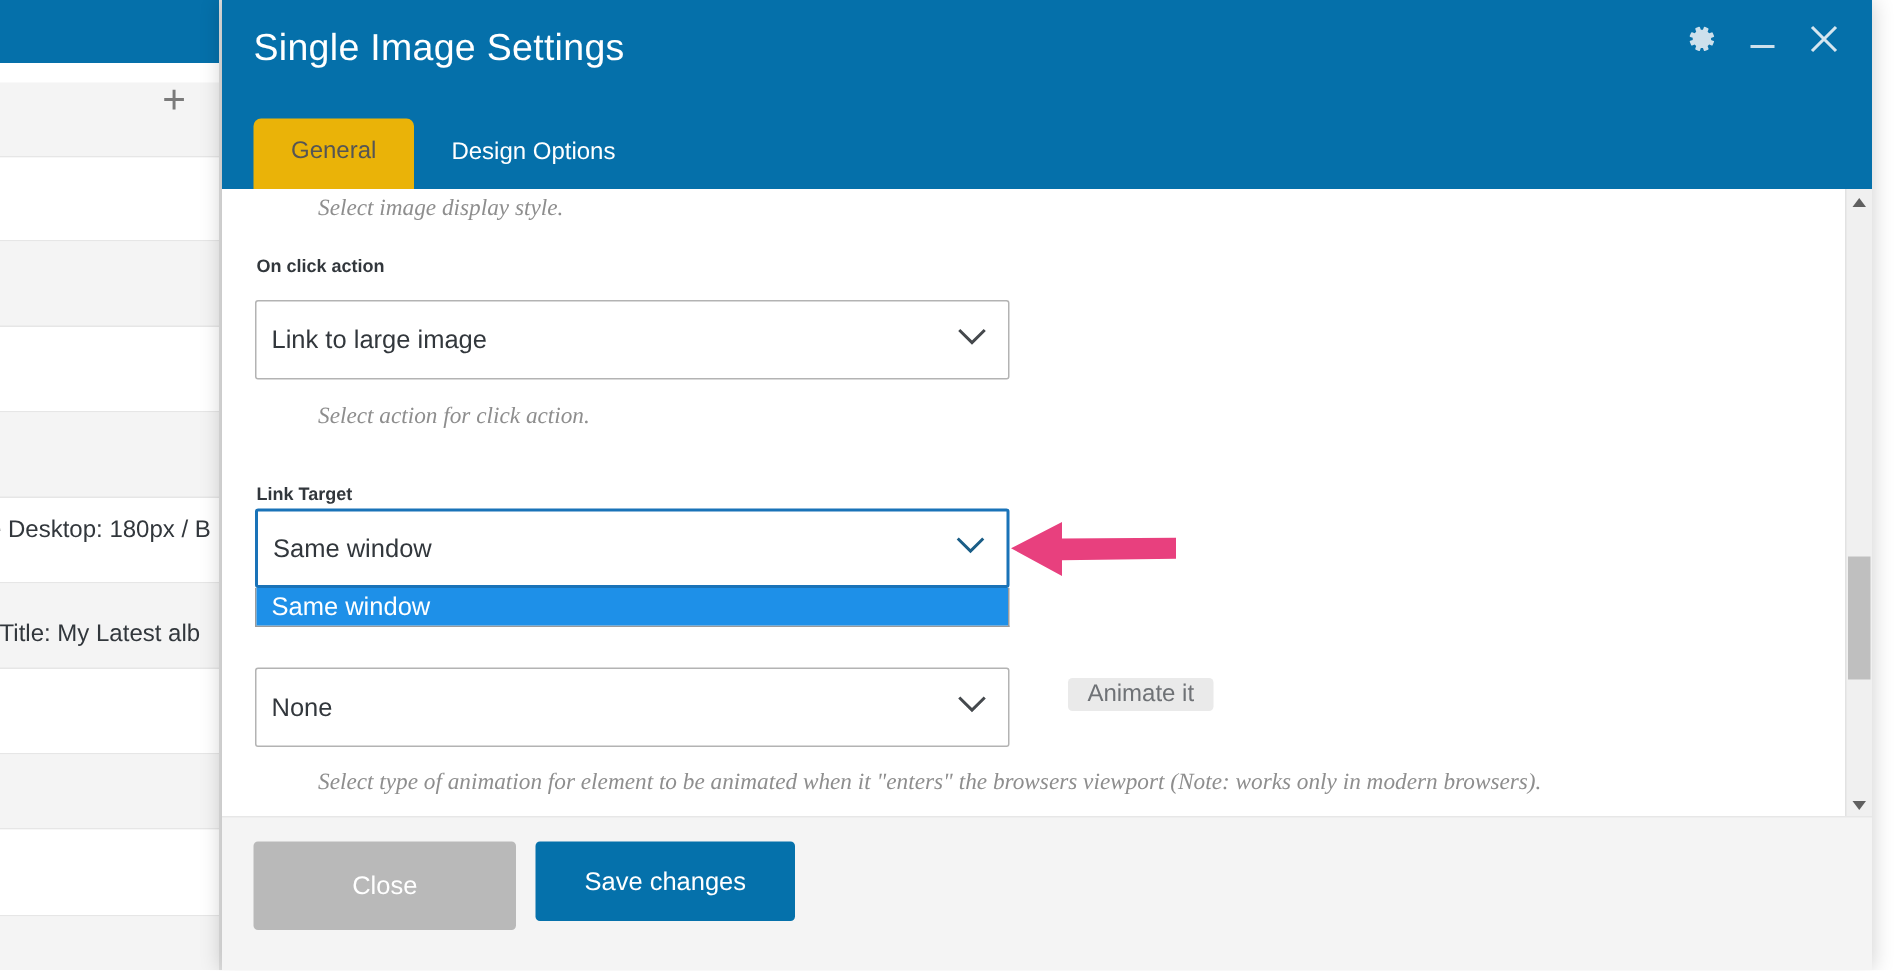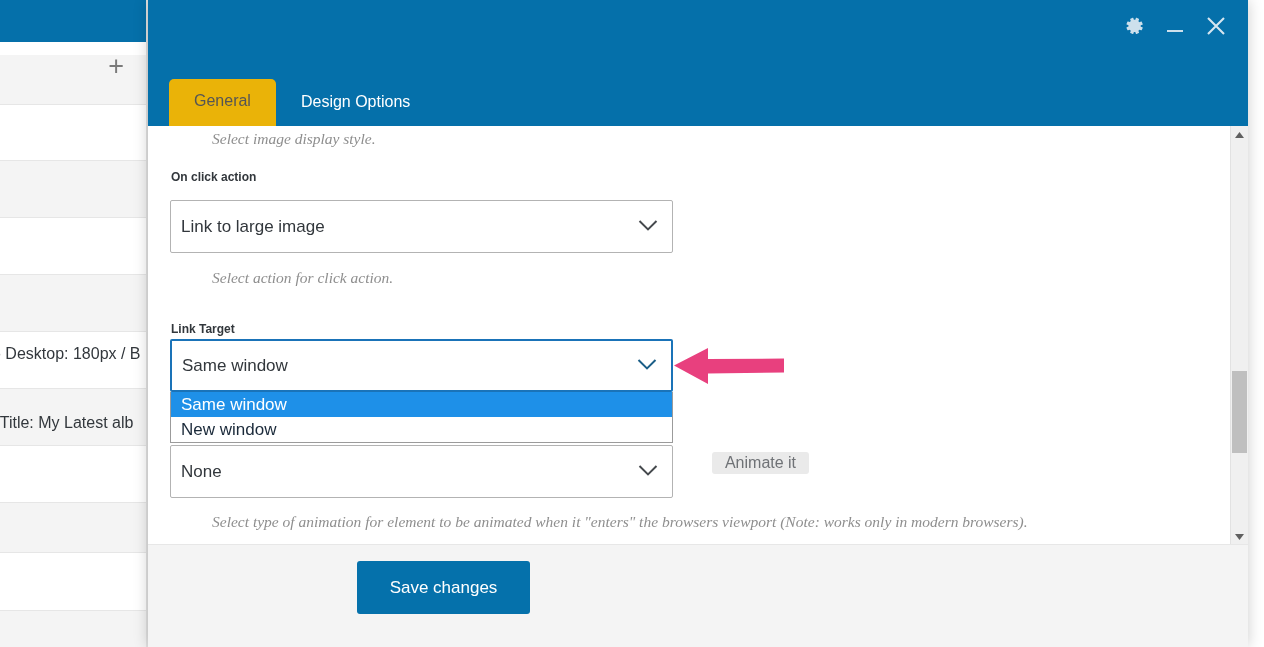--- a/index.html
+++ b/index.html
@@ -100,20 +100,21 @@
 
     <div class="bg-text" style="left:-8px;top:345px;">e Desktop: 180px / B</div>
     <div class="bg-text" style="left:-8px;top:414px;">l Title: My Latest alb</div>
 
     <div class="bg-vline"></div>
   </div>
 
   <div class="modal">
 
     <div class="modal-header">
+      <div class="modal-title">Single Image Settings</div>
 
       <div class="win-btns">
         <span class="win-btn">
           <svg width="24" height="24" viewBox="0 0 24 24" fill="#dfeaf2">
             <path d="M12 8.2a3.8 3.8 0 100 7.6 3.8 3.8 0 000-7.6zm0 5.9a2.1 2.1 0 110-4.2 2.1 2.1 0 010 4.2z"></path>
             <path d="M20.4 13.3l-1.7-.6a6.8 6.8 0 000-1.4l1.7-.6c.3-.1.4-.4.3-.7l-.9-2.1c-.1-.3-.4-.4-.7-.3l-1.7.6a6.9 6.9 0 00-1-1l.6-1.7c.1-.3 0-.6-.3-.7L14.6 3.8c-.3-.1-.6 0-.7.3l-.6 1.7a6.8 6.8 0 00-1.4 0l-.6-1.7c-.1-.3-.4-.4-.7-.3L8.5 4.7c-.3.1-.4.4-.3.7l.6 1.7c-.4.3-.7.6-1 1l-1.7-.6c-.3-.1-.6 0-.7.3l-.9 2.1c-.1.3 0 .6.3.7l1.7.6a6.8 6.8 0 000 1.4l-1.7.6c-.3.1-.4.4-.3.7l.9 2.1c.1.3.4.4.7.3l1.7-.6c.3.4.6.7 1 1l-.6 1.7c-.1.3 0 .6.3.7l2.1.9c.3.1.6 0 .7-.3l.6-1.7a6.8 6.8 0 001.4 0l.6 1.7c.1.3.4.4.7.3l2.1-.9c.3-.1.4-.4.3-.7l-.6-1.7c.4-.3.7-.6 1-1l1.7.6c.3.1.6 0 .7-.3l.9-2.1c.1-.3 0-.6-.3-.7z"></path>
           </svg>
         </span>
         <span class="win-btn">
           <svg width="22" height="22" viewBox="0 0 22 22">
@@ -157,21 +158,20 @@
           <span class="val">Same window</span>
           <span class="chev">
             <svg width="20" height="13" viewBox="0 0 20 13">
                 <path d="M1.5 2 L10 10.4 L18.5 2" stroke="#1b5e87" stroke-width="2" fill="none"></path>
               </svg>
           </span>
         </div>
 
         <div class="optlist" style="left:1px;top:266px;">
           <div class="opt sel-opt">Same window</div>
-          <div class="opt">New window</div>
         </div>
 
         <div class="sel" style="position:absolute;left:1px;top:319px;">
           <span class="val">None</span>
           <span class="chev">
             <svg width="20" height="13" viewBox="0 0 20 13">
                 <path d="M1.5 2 L10 10.4 L18.5 2" stroke="#45494d" stroke-width="2" fill="none"></path>
               </svg>
           </span>
         </div>
@@ -190,20 +190,21 @@
       </div>
       <div class="sbar-thumb" style="top:245px;height:82px;"></div>
       <div class="sbar-arrow sbar-down">
         <svg width="11" height="8" viewBox="0 0 11 8">
             <path d="M5.5 7 L1 1 L10 1 Z" fill="#606060"></path>
           </svg>
       </div>
     </div>
 
     <div class="modal-footer">
+      <button class="btn btn-close" style="left:21px;top:16px;width:175px;height:59px;">Close</button>
       <button class="btn btn-save" style="left:209px;top:16px;width:173px;height:53px;">Save changes</button>
     </div>
 
   </div>
 
   <svg class="annot" style="left:672px;top:344px;" width="114" height="44" viewBox="0 0 114 44">
     <path d="M2 21.5 L36 4 L36 15 L112 14.5 L112 28.5 L36 29.5 L36 40 Z" fill="#e8407e"></path>
   </svg>
 
 </div>

